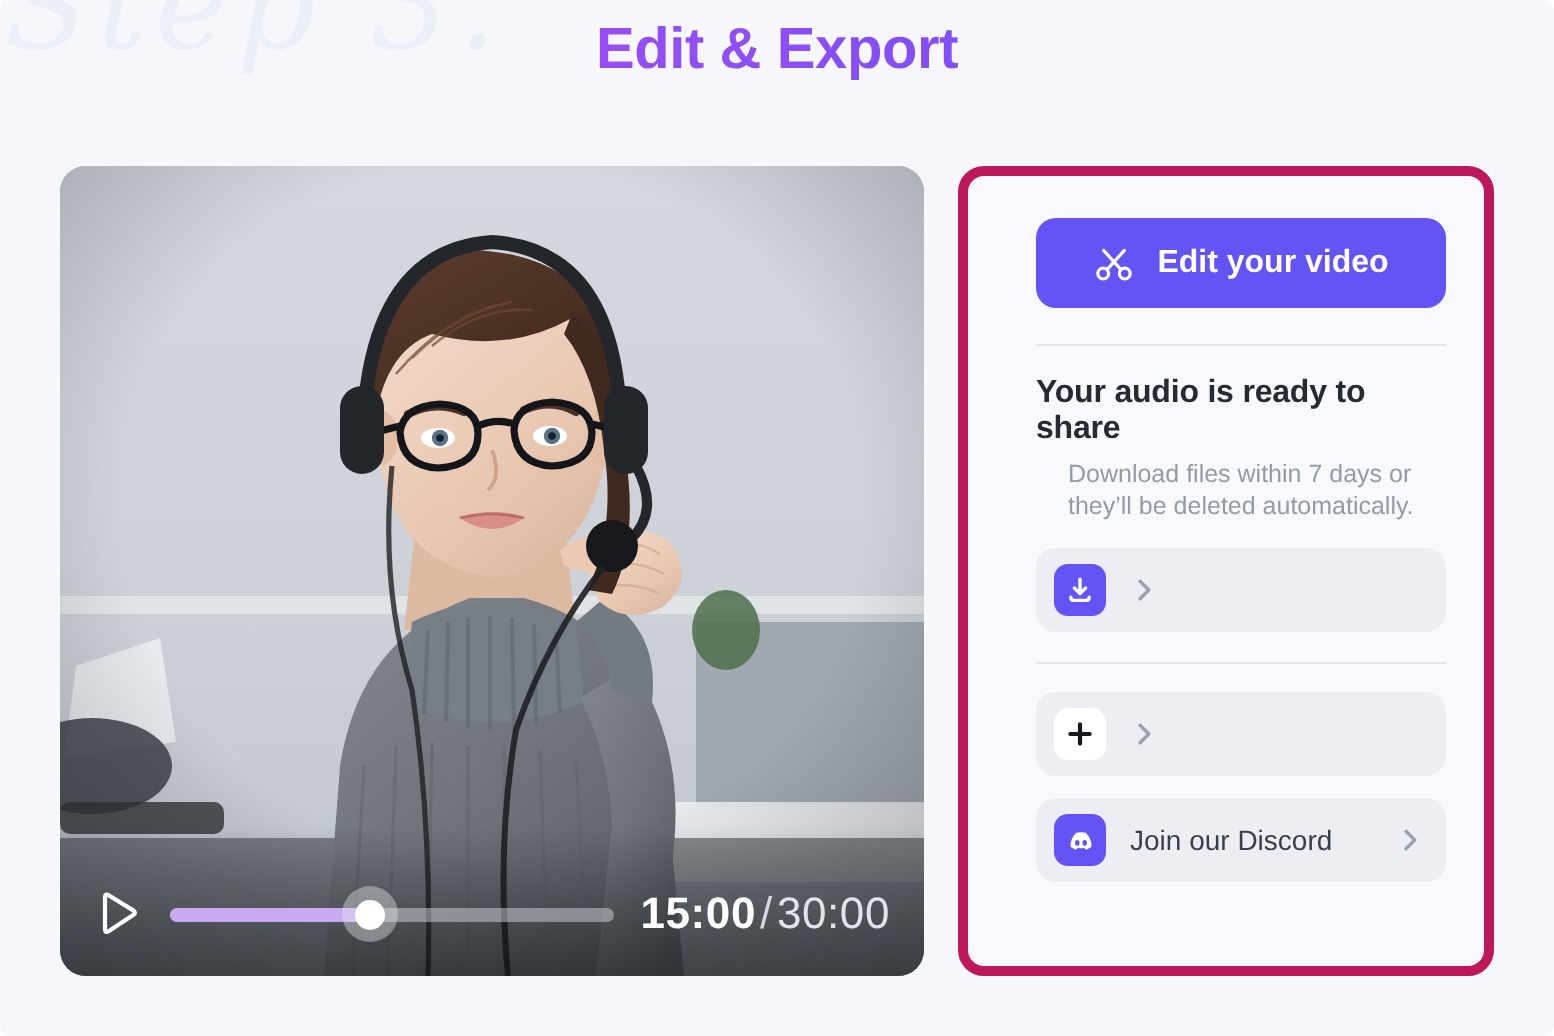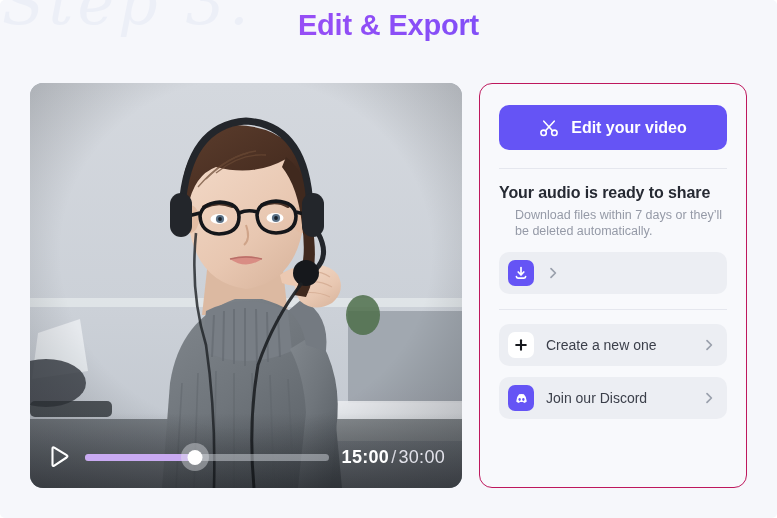--- a/index.html
+++ b/index.html
@@ -134,37 +134,37 @@
   #progress-thumb {
     position: absolute;
     width: 15px;
     height: 15px;
     border-radius: 50%;
     background: #ffffff;
     transform: translateX(-7.5px);
   }
   #time {
     flex: none;
-    font-size: 18px;
+    font-size: 22px;
     color: #e8e8ee;
     letter-spacing: 0.3px;
     white-space: nowrap;
   }
   #time-current { font-weight: bold; color: #ffffff; }
   #time-sep { color: #d6d6de; margin: 0 2px; }
   #time-total { color: #e2e2ea; }
 
   
   #panel {
     position: relative;
     flex: 1;
-    border: 1px solid #be185d;
+    border: 5px solid #be185d;
     border-radius: 13px;
     background: #f8f9fc;
-    padding: 21px 19px 19px 19px;
+    padding: 21px 19px 19px 34px;
     box-sizing: border-box;
   }
 
   #edit-video-btn {
     display: flex;
     align-items: center;
     justify-content: center;
     gap: 12px;
     width: 100%;
     height: 45px;
@@ -437,21 +437,20 @@
 
       <div class="row">
         <span class="row-icon white">
           <svg width="16" height="16" viewBox="0 0 16 16">
             <g stroke="#16181d" stroke-width="2.1" stroke-linecap="round">
               <path d="M8 3.2 V12.8"></path>
               <path d="M3.2 8 H12.8"></path>
             </g>
           </svg>
         </span>
-        <span class="row-label">Create a new one</span>
         <svg class="chev" width="14" height="14" viewBox="0 0 14 14">
           <path d="M5 2.6 L9.4 7 L5 11.4" fill="none" stroke="#9aa0ac" stroke-width="1.7" stroke-linecap="round" stroke-linejoin="round"></path>
         </svg>
       </div>
 
       <div class="row">
         <span class="row-icon purple">
           <svg width="17" height="17" viewBox="0 0 20 20">
             <path d="M7.2 5.1 Q10 4.5 12.8 5.1 Q16.2 8.4 16.2 13.4
                      Q14.6 14.7 12.8 15.2 L12.0 13.9 Q10 14.5 8 13.9 L7.2 15.2

